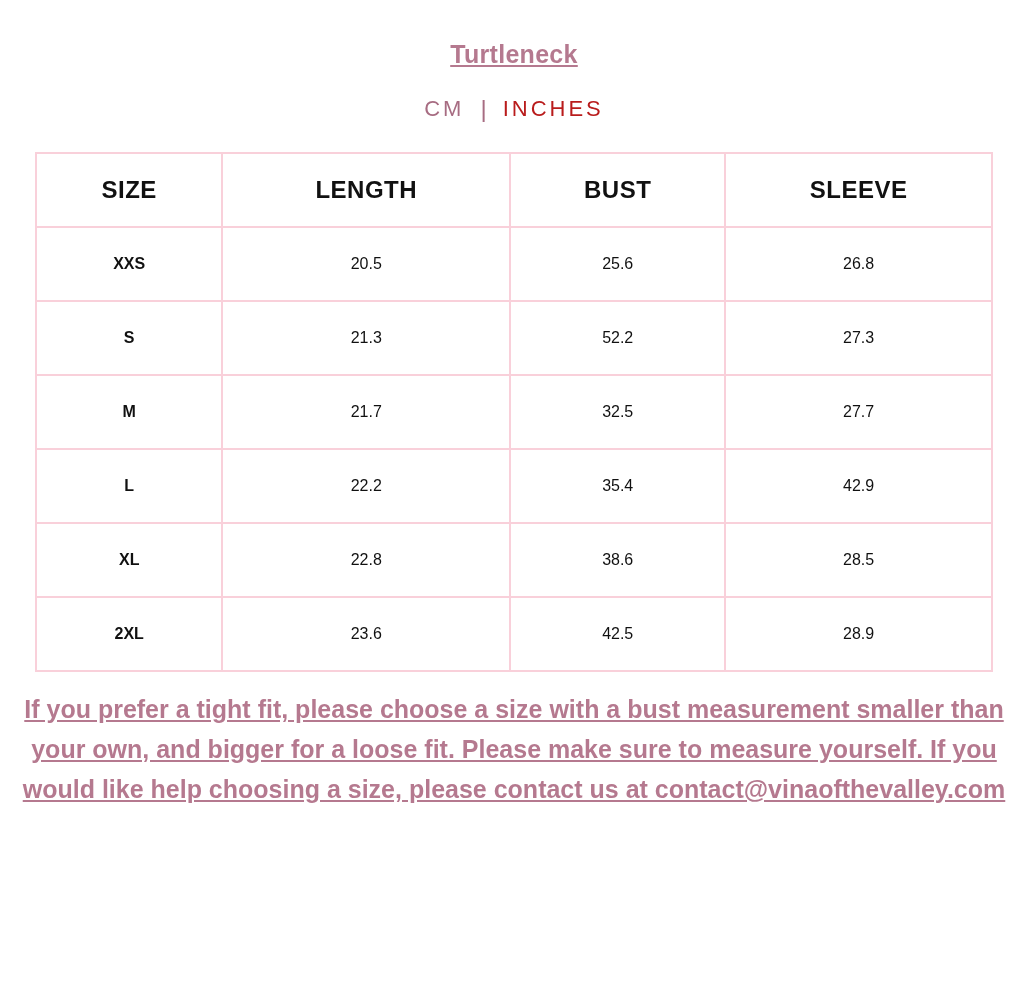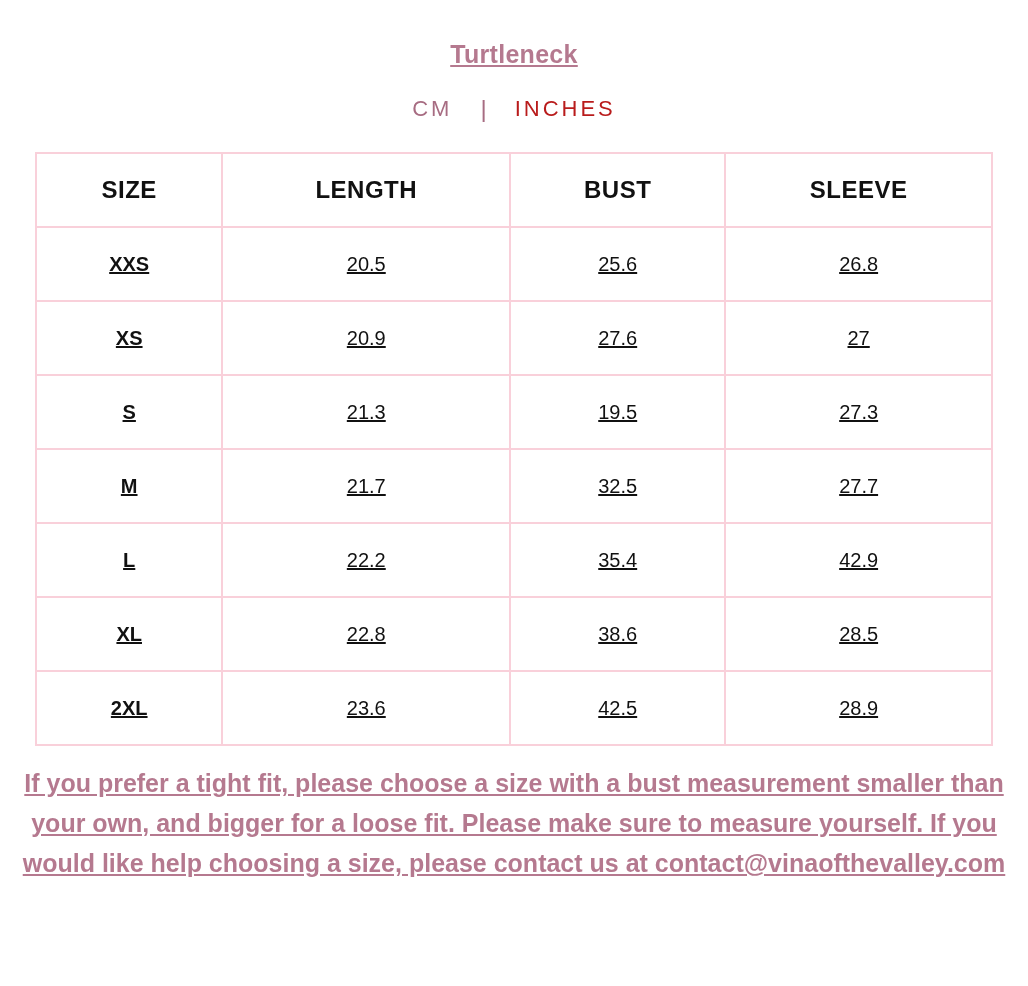--- a/index.html
+++ b/index.html
@@ -23,21 +23,21 @@
   }
 
   .unit-toggle {
     margin-top: 26px;
     text-align: center;
     font-size: 22px;
     font-weight: 500;
     display: flex;
     justify-content: center;
     align-items: center;
-    gap: 28px;
+    gap: 16px;
   }
   .unit-cm {
     color: #a76c82;
     letter-spacing: 3px;
     cursor: pointer;
   }
   .unit-sep {
     color: #a76c82;
     font-weight: 400;
     font-size: 24px;
@@ -60,21 +60,21 @@
     text-align: center;
     vertical-align: middle;
     color: #111111;
     background: #ffffff;
   }
   .size-table th {
     font-size: 24px;
     font-weight: 700;
     letter-spacing: 0.5px;
   }
-  .size-table td { font-size: 20px; font-weight: 400; text-decoration: underline; }
+  .size-table td { font-size: 16px; font-weight: 400; }
   .size-table td.size-cell { font-weight: 700; }
   .col-size   { width: 19.5%; }
   .col-length { width: 30.1%; }
   .col-bust   { width: 22.5%; }
   .col-sleeve { width: 27.9%; }
 
   .fit-note {
     margin: 17px auto 0 auto;
     width: 985px;
     text-align: center;
@@ -114,29 +114,23 @@
       </tr>
     </thead>
     <tbody>
       <tr>
         <td class="size-cell">XXS</td>
         <td>20.5</td>
         <td>25.6</td>
         <td>26.8</td>
       </tr>
       <tr>
-        <td class="size-cell">XS</td>
-        <td>20.9</td>
-        <td>27.6</td>
-        <td>27</td>
-      </tr>
-      <tr>
         <td class="size-cell">S</td>
         <td>21.3</td>
-        <td>19.5</td>
+        <td>52.2</td>
         <td>27.3</td>
       </tr>
       <tr>
         <td class="size-cell">M</td>
         <td>21.7</td>
         <td>32.5</td>
         <td>27.7</td>
       </tr>
       <tr>
         <td class="size-cell">L</td>

